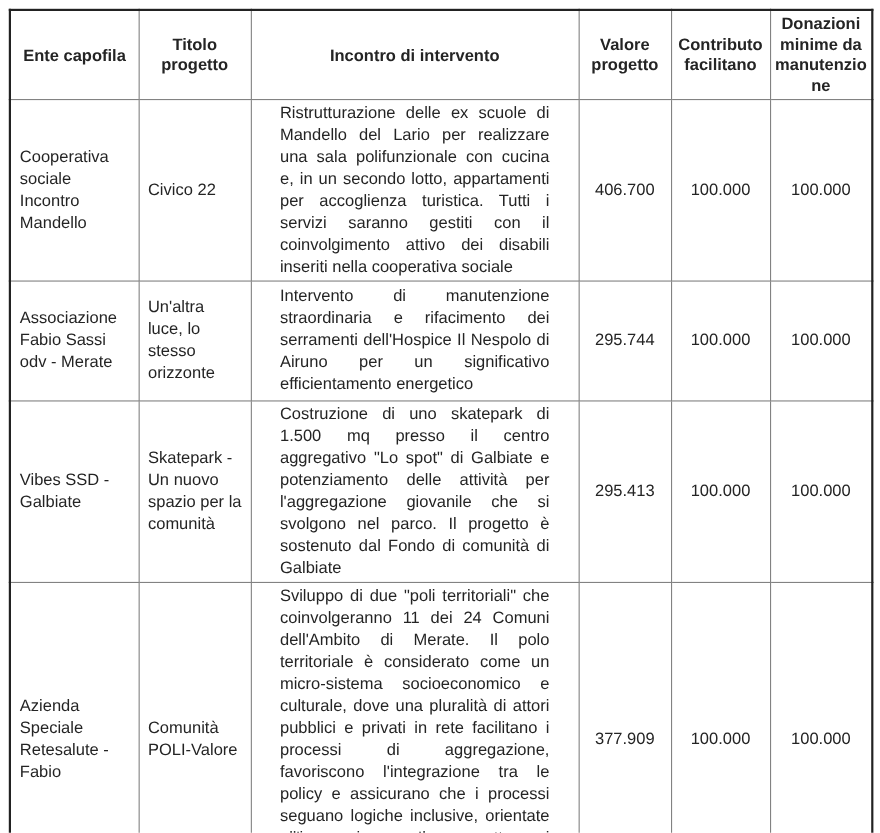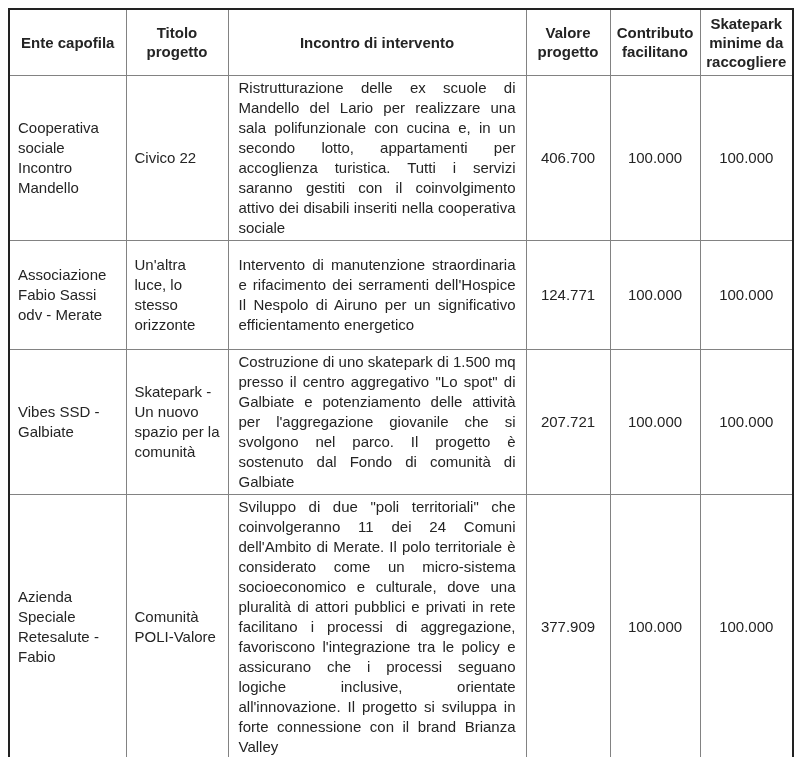--- a/index.html
+++ b/index.html
@@ -38,21 +38,21 @@
     line-height: 19px;
     padding: 2px 4px;
   }
   .cell-ente, .cell-titolo {
     text-align: left;
     padding-left: 8px;
   }
   .cell-tipologia {
     text-align: justify;
     text-align-last: left;
-    padding: 2px 10px;
+    padding: 2px 26px;
   }
   .cell-num {
     text-align: center;
   }
   tr.row-1 { height: 157px; }
   tr.row-2 { height: 81px; }
   tr.row-3 { height: 138px; }
   tr.row-4 { height: 258px; }
   tr.total-row { height: 27px; }
   tr.total-row td {
@@ -76,45 +76,45 @@
       <col style="width:90px">
       <col style="width:93px">
     </colgroup>
     <thead>
       <tr>
         <th>Ente capofila</th>
         <th>Titolo progetto</th>
         <th>Incontro di intervento</th>
         <th>Valore progetto</th>
         <th>Contributo facilitano</th>
-        <th>Skatepark minime da raccogliere</th>
+        <th>Donazioni minime da manutenzione</th>
       </tr>
     </thead>
     <tbody>
       <tr class="row-1">
         <td class="cell-ente">Cooperativa sociale Incontro Mandello</td>
         <td class="cell-titolo">Civico 22</td>
         <td class="cell-tipologia">Ristrutturazione delle ex scuole di Mandello del Lario per realizzare una sala polifunzionale con cucina e, in un secondo lotto, appartamenti per accoglienza turistica. Tutti i servizi saranno gestiti con il coinvolgimento attivo dei disabili inseriti nella cooperativa sociale</td>
         <td class="cell-num">406.700</td>
         <td class="cell-num">100.000</td>
         <td class="cell-num">100.000</td>
       </tr>
       <tr class="row-2">
         <td class="cell-ente">Associazione Fabio Sassi odv - Merate</td>
         <td class="cell-titolo">Un'altra luce, lo stesso orizzonte</td>
         <td class="cell-tipologia">Intervento di manutenzione straordinaria e rifacimento dei serramenti dell'Hospice Il Nespolo di Airuno per un significativo efficientamento energetico</td>
-        <td class="cell-num">124.771</td>
+        <td class="cell-num">295.744</td>
         <td class="cell-num">100.000</td>
         <td class="cell-num">100.000</td>
       </tr>
       <tr class="row-3">
         <td class="cell-ente">Vibes SSD - Galbiate</td>
         <td class="cell-titolo">Skatepark - Un nuovo spazio per la comunità</td>
         <td class="cell-tipologia">Costruzione di uno skatepark di 1.500 mq presso il centro aggregativo "Lo spot" di Galbiate e potenziamento delle attività per l'aggregazione giovanile che si svolgono nel parco. Il progetto è sostenuto dal Fondo di comunità di Galbiate</td>
-        <td class="cell-num">207.721</td>
+        <td class="cell-num">295.413</td>
         <td class="cell-num">100.000</td>
         <td class="cell-num">100.000</td>
       </tr>
       <tr class="row-4">
         <td class="cell-ente">Azienda Speciale Retesalute - Fabio</td>
         <td class="cell-titolo">Comunità POLI-Valore</td>
         <td class="cell-tipologia">Sviluppo di due "poli territoriali" che coinvolgeranno 11 dei 24 Comuni dell'Ambito di Merate. Il polo territoriale è considerato come un micro-sistema socioeconomico e culturale, dove una pluralità di attori pubblici e privati in rete facilitano i processi di aggregazione, favoriscono l'integrazione tra le policy e assicurano che i processi seguano logiche inclusive, orientate all'innovazione. Il progetto si sviluppa in forte connessione con il brand Brianza Valley</td>
         <td class="cell-num">377.909</td>
         <td class="cell-num">100.000</td>
         <td class="cell-num">100.000</td>

